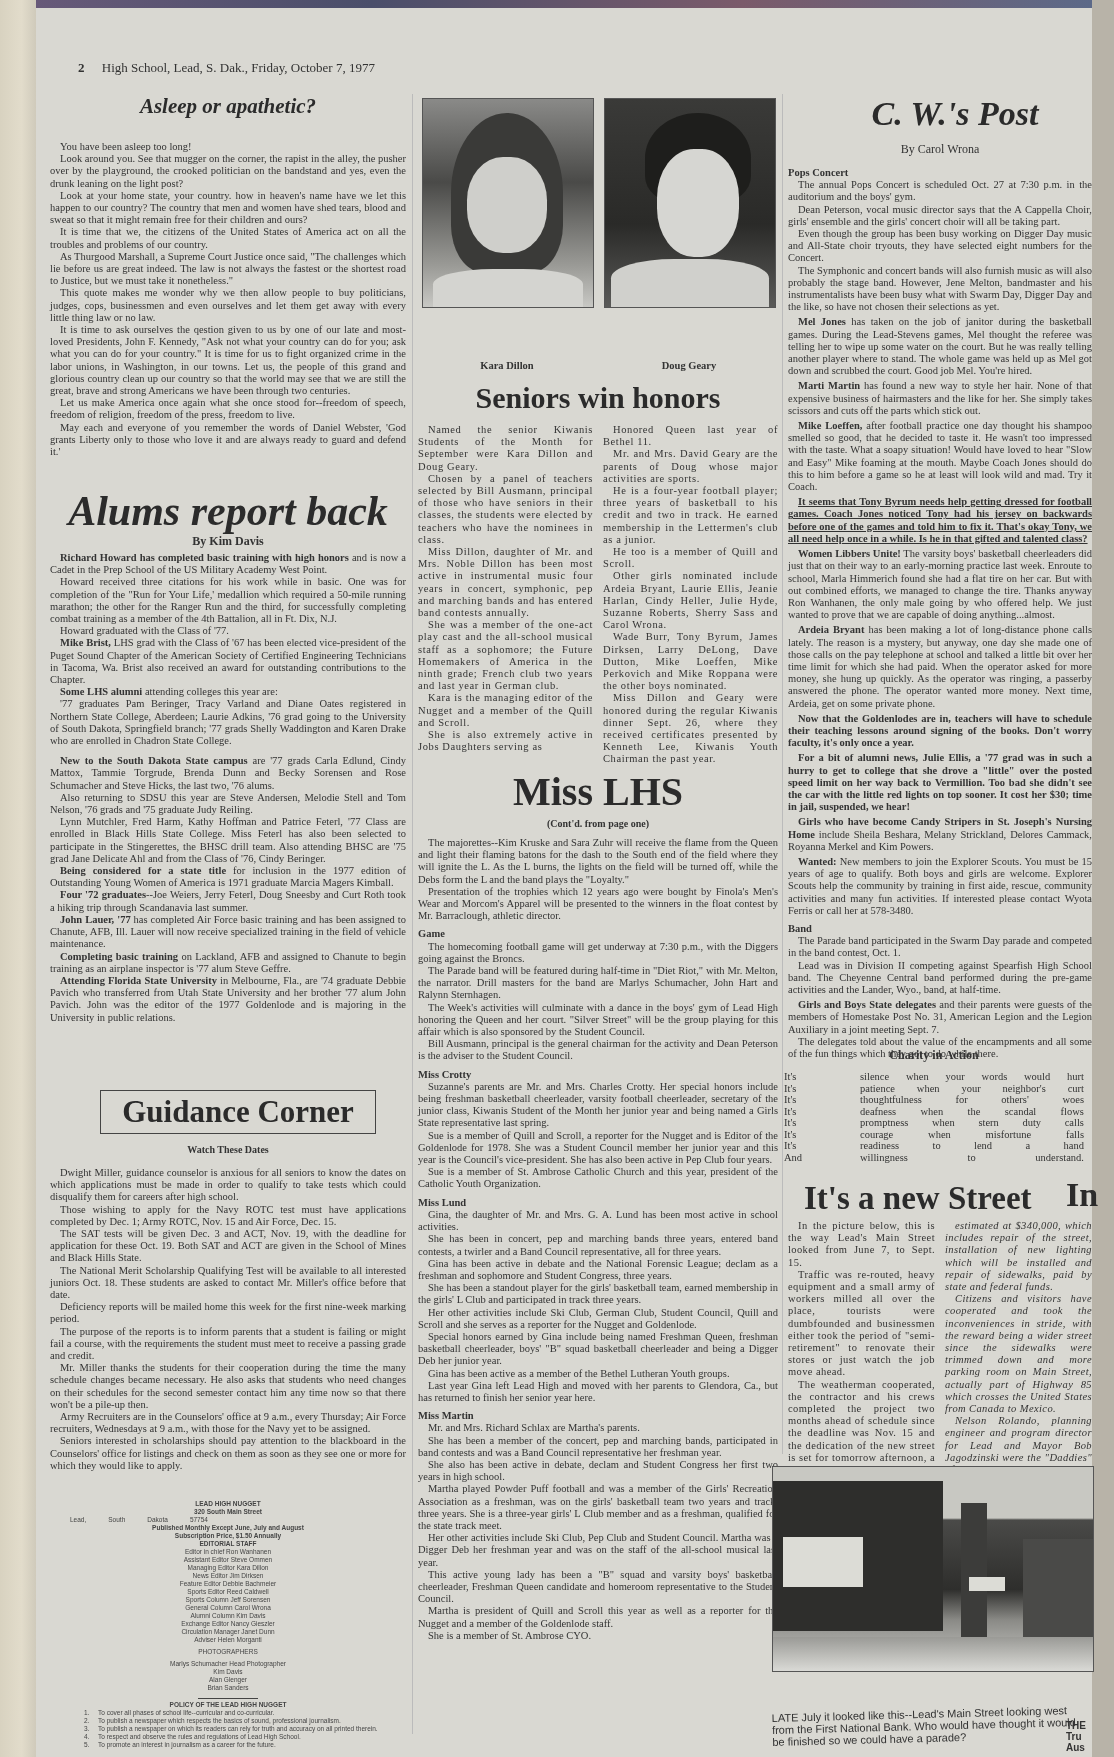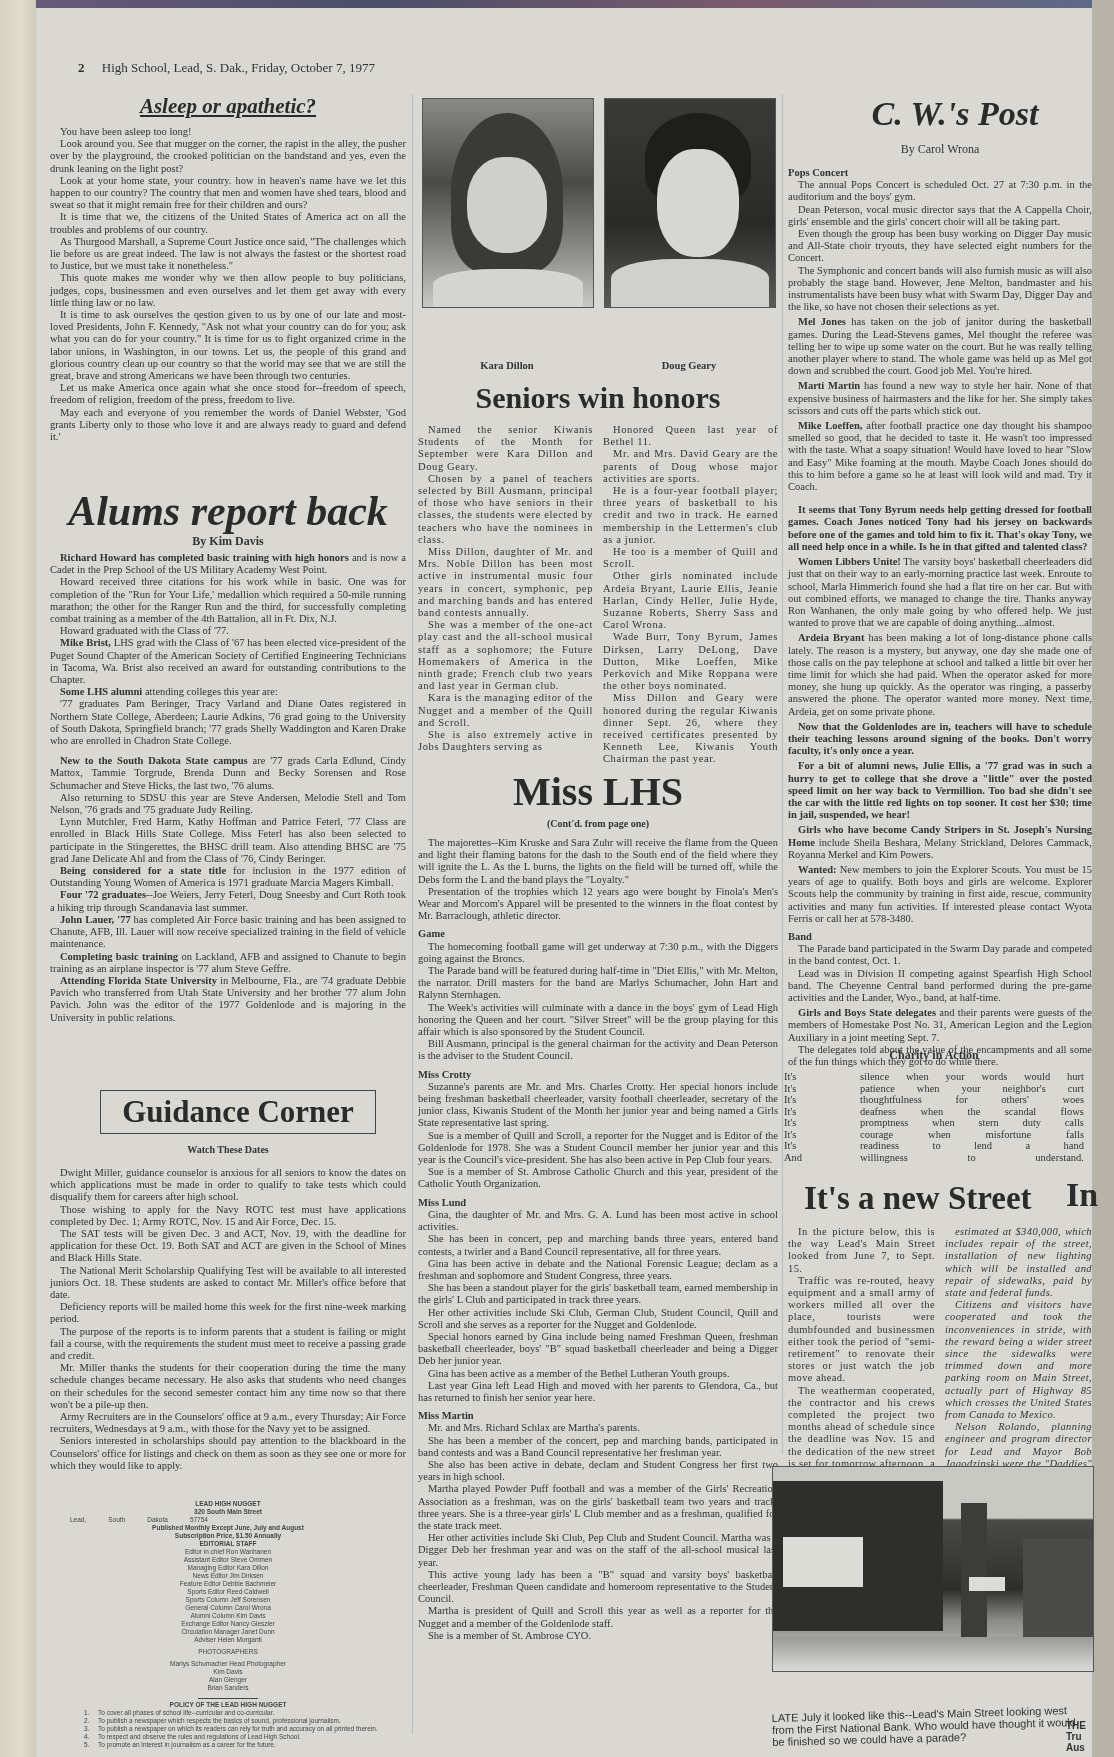--- a/index.html
+++ b/index.html
@@ -44,21 +44,21 @@
 <div class="rightedge"></div>
 
 <div class="page">
 
   <div class="abs folio" style="left:18px;top:52px;margin-left:24px;">
     <span class="num">2</span>
     <span>High School, Lead, S. Dak., Friday, October 7, 1977</span>
   </div>
 
   <div class="abs" style="left:14px;top:86px;width:356px;">
-    <h3 class="ital-head" style="font-size:21px;margin-bottom:7px;text-decoration:underline;">Asleep or apathetic?</h3>
+    <h3 class="ital-head" style="font-size:21px;margin-bottom:22px;">Asleep or apathetic?</h3>
     <div class="body" id="editorial-body">
         <p>You have been asleep too long!</p>
         <p>Look around you. See that mugger on the corner, the rapist in the alley, the pusher over by the playground, the crooked politician on the bandstand and yes, even the drunk leaning on the light post?</p>
         <p>Look at your home state, your country. how in heaven's name have we let this happen to our country? The country that men and women have shed tears, blood and sweat so that it might remain free for their children and ours?</p>
         <p>It is time that we, the citizens of the United States of America act on all the troubles and problems of our country.</p>
         <p>As Thurgood Marshall, a Supreme Court Justice once said, "The challenges which lie before us are great indeed. The law is not always the fastest or the shortest road to Justice, but we must take it nonetheless."</p>
         <p>This quote makes me wonder why we then allow people to buy politicians, judges, cops, businessmen and even ourselves and let them get away with every little thing law or no law.</p>
         <p>It is time to ask ourselves the qestion given to us by one of our late and most-loved Presidents, John F. Kennedy, "Ask not what your country can do for you; ask what you can do for your country." It is time for us to fight organized crime in the labor unions, in Washington, in our towns. Let us, the people of this grand and glorious country clean up our country so that the world may see that we are still the great, brave and strong Americans we have been through two centuries.</p>
         <p>Let us make America once again what she once stood for--freedom of speech, freedom of religion, freedom of the press, freedom to live.</p>
         <p>May each and everyone of you remember the words of Daniel Webster, 'God grants Liberty only to those who love it and are always ready to guard and defend it.'</p>
@@ -200,21 +200,21 @@
   </div>
 
   <div class="abs" style="left:382px;top:762px;width:360px;">
     <h2 style="font-size:40px;line-height:44px;text-align:center;font-weight:bold;color:#2b2b2b;">Miss LHS</h2>
     <div class="byline" style="font-size:10px;margin:4px 0 8px;">(Cont'd. from page one)</div>
     <div class="body" id="misslhs-body">
         <p>The majorettes--Kim Kruske and Sara Zuhr will receive the flame from the Queen and light their flaming batons for the dash to the South end of the field where they will ignite the L. As the L burns, the lights on the field will be turned off, while the Debs form the L and the band plays the "Loyalty."</p>
         <p>Presentation of the trophies which 12 years ago were bought by Finola's Men's Wear and Morcom's Apparel will be presented to the winners in the float contest by Mr. Barraclough, athletic director.</p>
         <p class="sub">Game</p>
         <p>The homecoming football game will get underway at 7:30 p.m., with the Diggers going against the Broncs.</p>
-        <p>The Parade band will be featured during half-time in "Diet Ellis," with Mr. Melton, the narrator. Drill masters for the band are Marlys Schumacher, John Hart and Ralynn Sternhagen.</p>
+        <p>The Parade band will be featured during half-time in "Diet Riot," with Mr. Melton, the narrator. Drill masters for the band are Marlys Schumacher, John Hart and Ralynn Sternhagen.</p>
         <p>The Week's activities will culminate with a dance in the boys' gym of Lead High honoring the Queen and her court. "Silver Street" will be the group playing for this affair which is also sponsored by the Student Council.</p>
         <p>Bill Ausmann, principal is the general chairman for the activity and Dean Peterson is the adviser to the Student Council.</p>
         <p class="sub">Miss Crotty</p>
         <p>Suzanne's parents are Mr. and Mrs. Charles Crotty. Her special honors include being freshman basketball cheerleader, varsity football cheerleader, secretary of the junior class, Kiwanis Student of the Month her junior year and being named a Girls State representative last spring.</p>
         <p>Sue is a member of Quill and Scroll, a reporter for the Nugget and is Editor of the Goldenlode for 1978. She was a Student Council member her junior year and this year is the Council's vice-president. She has also been active in Pep Club four years.</p>
         <p>Sue is a member of St. Ambrose Catholic Church and this year, president of the Catholic Youth Organization.</p>
         <p class="sub">Miss Lund</p>
         <p>Gina, the daughter of Mr. and Mrs. G. A. Lund has been most active in school activities.</p>
         <p>She has been in concert, pep and marching bands three years, entered band contests, a twirler and a Band Council representative, all for three years.</p>
         <p>Gina has been active in debate and the National Forensic League; declam as a freshman and sophomore and Student Congress, three years.</p>
@@ -240,21 +240,21 @@
     <div class="byline" style="margin:8px 0 10px;font-weight:normal;">By Carol Wrona</div>
     <div class="body" id="cwpost-body">
         <p class="sub">Pops Concert</p>
         <p>The annual Pops Concert is scheduled Oct. 27 at 7:30 p.m. in the auditorium and the boys' gym.</p>
         <p>Dean Peterson, vocal music director says that the A Cappella Choir, girls' ensemble and the girls' concert choir will all be taking part.</p>
         <p>Even though the group has been busy working on Digger Day music and All-State choir tryouts, they have selected eight numbers for the Concert.</p>
         <p>The Symphonic and concert bands will also furnish music as will also probably the stage band. However, Jene Melton, bandmaster and his instrumentalists have been busy what with Swarm Day, Digger Day and the like, so have not chosen their selections as yet.</p>
         <p style="margin-top: 3px;"><span class="lead">Mel Jones</span> has taken on the job of janitor during the basketball games. During the Lead-Stevens games, Mel thought the referee was telling her to wipe up some water on the court. But he was really telling another player where to stand. The whole game was held up as Mel got down and scrubbed the court. Good job Mel. You're hired.</p>
         <p style="margin-top: 3px;"><span class="lead">Marti Martin</span> has found a new way to style her hair. None of that expensive business of hairmasters and the like for her. She simply takes scissors and cuts off the parts which stick out.</p>
         <p style="margin-top: 3px;"><span class="lead">Mike Loeffen,</span> after football practice one day thought his shampoo smelled so good, that he decided to taste it. He wasn't too impressed with the taste. What a soapy situation! Would have loved to hear "Slow and Easy" Mike foaming at the mouth. Maybe Coach Jones should do this to him before a game so he at least will look wild and mad. Try it Coach.</p>
-        <p class="lead" style="margin-top: 11px;">It seems that Tony Byrum needs help getting dressed for football games. Coach Jones noticed Tony had his jersey on backwards before one of the games and told him to fix it. That's okay Tony, we all need help once in a while. Is he in that gifted and talented class?</p>
+        <p class="lead" style="margin-top: 3px; text-decoration: underline;">It seems that Tony Byrum needs help getting dressed for football games. Coach Jones noticed Tony had his jersey on backwards before one of the games and told him to fix it. That's okay Tony, we all need help once in a while. Is he in that gifted and talented class?</p>
         <p style="margin-top: 3px;"><span class="lead">Women Libbers Unite!</span> The varsity boys' basketball cheerleaders did just that on their way to an early-morning practice last week. Enroute to school, Marla Himmerich found she had a flat tire on her car. But with out combined efforts, we managed to change the tire. Thanks anyway Ron Wanhanen, the only male going by who offered help. We just wanted to prove that we are capable of doing anything...almost.</p>
         <p style="margin-top: 3px;"><span class="lead">Ardeia Bryant</span> has been making a lot of long-distance phone calls lately. The reason is a mystery, but anyway, one day she made one of those calls on the pay telephone at school and talked a little bit over her time limit for which she had paid. When the operator asked for more money, she hung up quickly. As the operator was ringing, a passerby answered the phone. The operator wanted more money. Next time, Ardeia, get on some private phone.</p>
         <p class="lead" style="margin-top: 3px;">Now that the Goldenlodes are in, teachers will have to schedule their teaching lessons around signing of the books. Don't worry faculty, it's only once a year.</p>
         <p class="lead" style="margin-top: 3px;">For a bit of alumni news, Julie Ellis, a '77 grad was in such a hurry to get to college that she drove a "little" over the posted speed limit on her way back to Vermillion. Too bad she didn't see the car with the little red lights on top sooner. It cost her $30; time in jail, suspended, we hear!</p>
         <p style="margin-top: 3px;"><span class="lead">Girls who have become Candy Stripers in St. Joseph's Nursing Home</span> include Sheila Beshara, Melany Strickland, Delores Cammack, Royanna Merkel and Kim Powers.</p>
         <p style="margin-top: 3px;"><span class="lead">Wanted:</span> New members to join the Explorer Scouts. You must be 15 years of age to qualify. Both boys and girls are welcome. Explorer Scouts help the community by training in first aide, rescue, community activities and many fun activities. If interested please contact Wyota Ferris or call her at 578-3480.</p>
         <p class="sub">Band</p>
         <p>The Parade band participated in the Swarm Day parade and competed in the band contest, Oct. 1.</p>
         <p>Lead was in Division II competing against Spearfish High School band. The Cheyenne Central band performed during the pre-game activities and the Lander, Wyo., band, at half-time.</p>
         <p style="margin-top: 3px;"><span class="lead">Girls and Boys State delegates</span> and their parents were guests of the members of Homestake Post No. 31, American Legion and the Legion Auxiliary in a joint meeting Sept. 7.</p>
@@ -340,21 +340,21 @@
             <span>willingness</span>
             <span>to</span>
             <span>understand.</span>
           </span>
         </div>
       </div>
   </div>
 
   <div class="abs" style="left:752px;top:1172px;width:304px;">
     <h2 style="font-size:33px;line-height:36px;font-weight:bold;color:#2b2b2b;padding-left:16px;white-space:nowrap;">It's a new Street</h2>
-    <div style="display:flex;gap:10px;margin-top:10px;">
+    <div style="display:flex;gap:10px;margin-top:4px;">
       <div class="body" id="street-col1" style="flex:1;letter-spacing:0.4px;">
           <p>In the picture below, this is the way Lead's Main Street looked from June 7, to Sept. 15.</p>
           <p>Traffic was re-routed, heavy equipment and a small army of workers milled all over the place, tourists were dumbfounded and businessmen either took the period of "semi-retirement" to renovate their stores or just watch the job move ahead.</p>
           <p>The weatherman cooperated, the contractor and his crews completed the project two months ahead of schedule since the deadline was Nov. 15 and the dedication of the new street is set for tomorrow afternoon, a ceremony in which the Parade band will take part.</p>
           <p>The total cost of the project is</p>
         </div>
       <div class="body" id="street-col2" style="flex:1;letter-spacing:0.4px;font-style:italic;">
           <p>estimated at $340,000, which includes repair of the street, installation of new lighting which will be installed and repair of sidewalks, paid by state and federal funds.</p>
           <p>Citizens and visitors have cooperated and took the inconveniences in stride, with the reward being a wider street since the sidewalks were trimmed down and more parking room on Main Street, actually part of Highway 85 which crosses the United States from Canada to Mexico.</p>
           <p>Nelson Rolando, planning engineer and program director for Lead and Mayor Bob Jagodzinski were the "Daddies" of the project overseeing it in all of its phases.</p>

